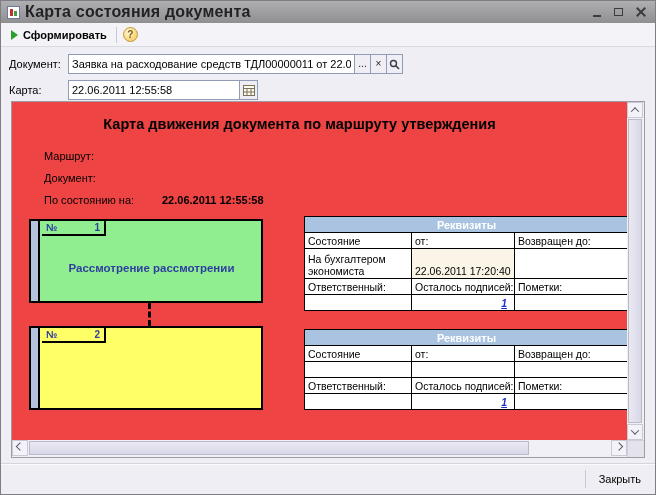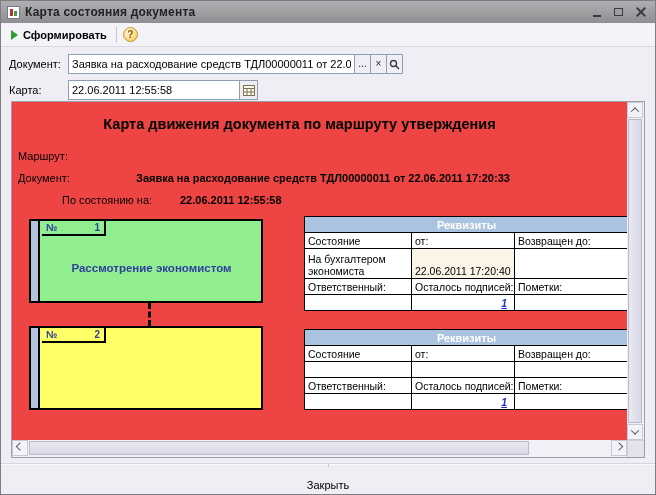--- a/index.html
+++ b/index.html
@@ -10,21 +10,21 @@
   }
   
   .titlebar {
     height:22px; background:linear-gradient(#AFAEB0,#8F8E90);
     display:flex; align-items:center; padding:0 6px; gap:5px;
   }
   .app-icon { width:13px; height:13px; background:#fff; border:1px solid #6B7C9C; position:relative; }
   .app-icon i { position:absolute; bottom:2px; width:3px; display:block; }
   .app-icon .b1 { left:2px; height:7px; background:#C03030; }
   .app-icon .b2 { left:6px; height:5px; background:#3F9E3F; }
-  .title-text { flex:1; font-size:12px; font-weight:bold; color:#222226; letter-spacing:.2px;
+  .title-text { flex:1; font-size:16px; font-weight:bold; color:#222226; letter-spacing:.2px;
     white-space:nowrap; overflow:hidden; }
   .win-btn { width:17px; height:16px; display:flex; align-items:center; justify-content:center; cursor:default; }
   .glyph-min { width:8px; height:2px; background:#3C3B41; margin-top:7px; }
   .glyph-max { width:9px; height:8px; border:1.5px solid #3C3B41; }
   .glyph-close { position:relative; width:10px; height:10px; }
   .glyph-close:before,.glyph-close:after { content:""; position:absolute; left:4px; top:-1px;
     width:2px; height:12px; background:#3C3B41; }
   .glyph-close:before { transform:rotate(45deg); }
   .glyph-close:after { transform:rotate(-45deg); }
   
@@ -54,21 +54,21 @@
   .date-wrap { position:relative; width:190px; }
   .date-input { width:190px; padding-right:20px; }
   .cal-btn { position:absolute; right:1px; top:1px; width:18px; height:18px; background:#EFEEF5;
     border-left:1px solid #8E9CB5; display:flex; align-items:center; justify-content:center; cursor:default; }
   
   .report-panel { position:absolute; left:10px; top:100px; width:634px; height:357px;
     background:#ef4444; border:1px solid #9E9DA6; }
   .report-content { position:absolute; left:0; top:0; right:17px; bottom:17px; overflow:hidden; }
   .report-heading { position:absolute; top:14px; left:0; width:575px; text-align:center;
     font-size:14.5px; font-weight:bold; color:#000; }
-  .info-row { position:absolute; left:6px; display:flex; font-size:11px; }
+  .info-row { position:absolute; left:32px; display:flex; font-size:11px; }
   .info-row .il { width:118px; }
   .info-row .iv { font-weight:bold; white-space:nowrap; }
   
   .stage { position:absolute; left:17px; width:234px; height:84px; border:2px solid #000; }
   .stage .strip { position:absolute; left:0; top:0; bottom:0; width:9px; background:#B5C2DC;
     border-right:2px solid #000; }
   .num-badge { position:absolute; left:11px; top:0; width:64px; height:15px;
     border-right:2px solid #000; border-bottom:2px solid #000;
     display:flex; justify-content:space-between; align-items:center; padding:0 4px;
     font-size:10px; font-weight:bold; color:#2F3F9F; }
@@ -105,21 +105,21 @@
   .hscroll .right { right:0; top:0; }
   .vthumb { position:absolute; left:1px; width:14px; top:17px; bottom:17px;
     background:linear-gradient(90deg,#EAE9F2,#D8D7E8); border:1px solid #BBBAC9; cursor:default; }
   .hthumb { position:absolute; top:1px; height:14px; left:17px; width:500px;
     background:linear-gradient(#EAE9F2,#D8D7E8); border:1px solid #BBBAC9; cursor:default; }
   .corner { position:absolute; right:0; bottom:0; width:17px; height:17px; background:#E4E3ED;
     border-left:1px solid #CFCEDA; border-top:1px solid #CFCEDA; }
   
   .footer { position:absolute; left:0; right:0; bottom:0; height:31px; background:#EFEEF4;
     border-top:1px solid #D6D5DF; box-shadow:inset 0 1px 0 #FBFBFE;
-    display:flex; align-items:center; justify-content:flex-end; padding:0 10px; gap:9px;flex-direction:column; }
+    display:flex; align-items:center; justify-content:flex-end; padding:0 10px; gap:9px; }
   .footer-sep { width:1px; height:18px; background:#C9C8D2; }
   .close-btn { font-size:11px; color:#000; padding:3px 4px; cursor:default; }
   svg { display:block; }
 </style>
 </head>
 <body>
 
 <div class="window">
 
   <div class="titlebar">
@@ -181,34 +181,33 @@
   <div class="report-panel">
     <div class="report-content">
 
       <div class="report-heading">Карта движения документа по маршруту утверждения</div>
 
       <div class="info-row" style="top:48px;">
         <span class="il">Маршрут:</span>
       </div>
       <div class="info-row" style="top:70px;">
         <span class="il">Документ:</span>
-        <span class="iv">Заявка на расходование средств ТДЛ00000011 от 22.06.2011 17:20:33</span>
-      </div>
-      <div class="info-row" style="top:92px;margin-left:44px;">
+      </div>
+      <div class="info-row" style="top:92px;">
         <span class="il">По состоянию на:</span>
         <span class="iv">22.06.2011 12:55:58</span>
       </div>
 
       <div class="stage" style="top: 117px; background: rgb(144, 238, 144);">
         <span class="strip"></span>
         <span class="num-badge">
           <span>№</span>
           <span>1</span>
         </span>
-        <span class="stage-title">Рассмотрение экономистом</span>
+        <span class="stage-title">Рассмотрение рассмотрении</span>
       </div>
 
       <div class="connector"></div>
 
       <div class="stage" style="top: 224px; background: rgb(255, 255, 102);">
         <span class="strip"></span>
         <span class="num-badge">
           <span>№</span>
           <span>2</span>
         </span>

